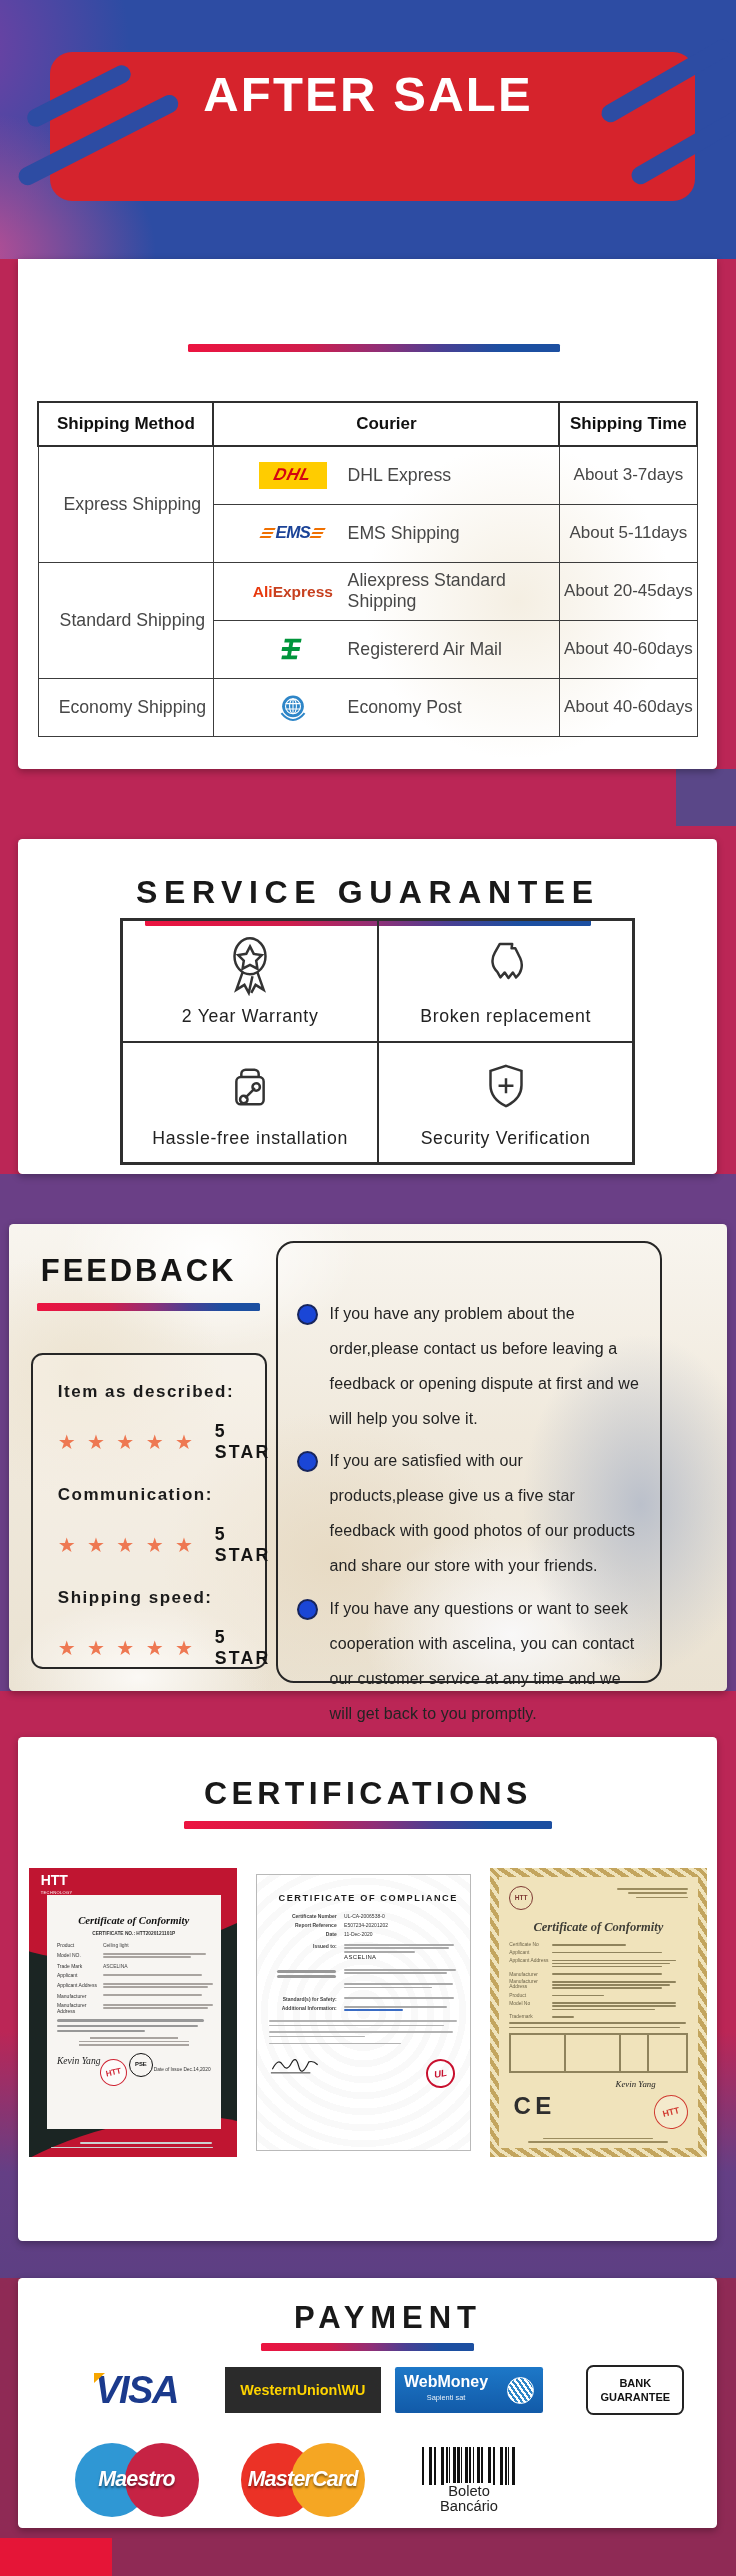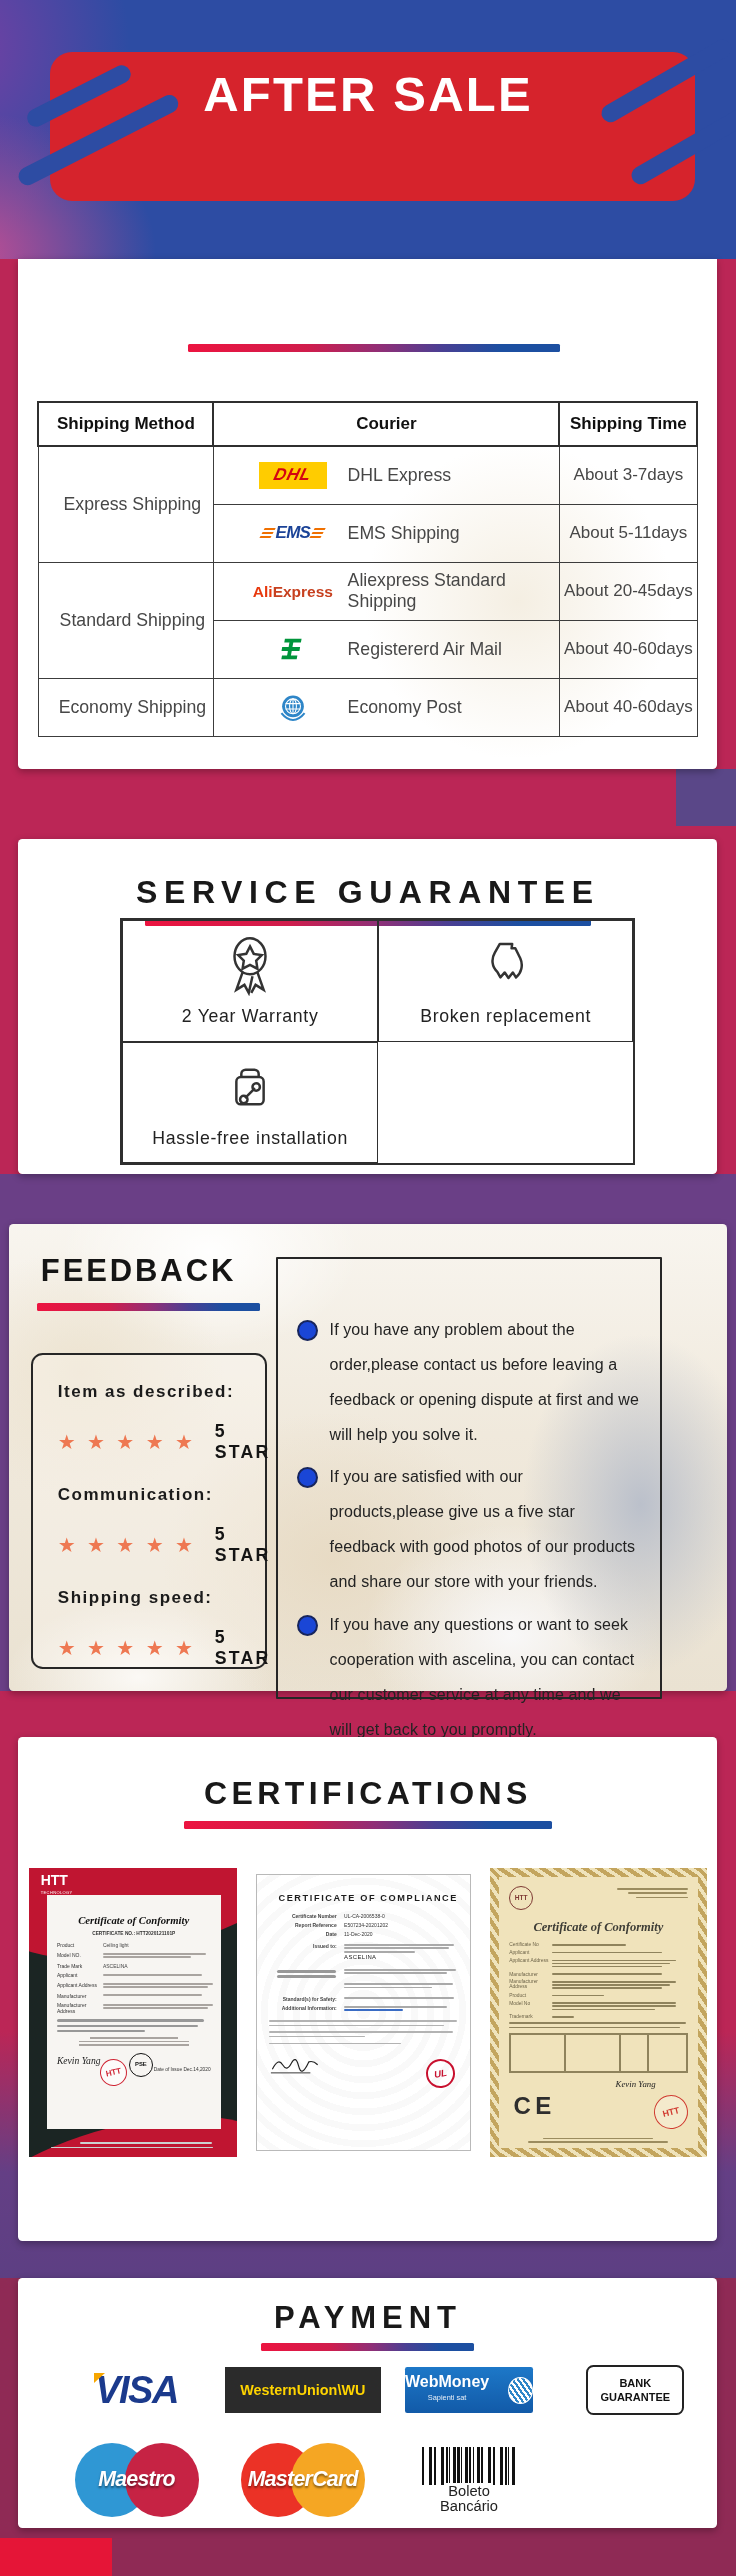--- a/index.html
+++ b/index.html
@@ -84,22 +84,22 @@
   .fb-title{position:absolute;left:32px;top:29px;font-size:31px;font-weight:900;
      letter-spacing:2.9px;color:#151515;}
   .fb-bar{left:28px;top:79px;width:223px;}
   .fb-left{position:absolute;left:22px;top:129px;width:236px;height:316px;
      border:2.2px solid #262626;border-radius:11.8px;background:rgba(255,253,249,.30);
      padding:26.5px 0 0 25px;box-sizing:border-box;}
   .r-label{font-size:17px;font-weight:700;letter-spacing:1.5px;color:#1b1b1b;margin-bottom:19px;}
   .r-row{display:flex;align-items:center;margin-bottom:22px;}
   .stars{color:#ee7852;font-size:20px;letter-spacing:2.9px;white-space:nowrap;}
   .r-val{font-size:17.7px;font-weight:700;color:#141414;letter-spacing:2.2px;margin-left:19px;}
-  .fb-right{position:absolute;left:267px;top:33px;width:386px;height:442px;
-     border:2.2px solid #262626;border-radius:1px;box-sizing:border-box;
+  .fb-right{position:absolute;left:267px;top:17px;width:386px;height:442px;
+     border:2.2px solid #262626;border-radius:18px;box-sizing:border-box;
      padding:53px 20.6px 0 19px;}
   .point{display:flex;gap:11.8px;margin-bottom:7.4px;}
   .bullet{width:17px;height:17px;border-radius:50%;background:#1a46d6;border:2.2px solid #17255c;
      flex:none;margin-top:8px;}
   .point p{margin:0;font-size:16px;line-height:35px;color:#232323;letter-spacing:0.1px;}
 
   
   .certs{position:absolute;left:0;top:131px;width:100%;display:flex;justify-content:center;
      align-items:center;gap:19px;}
   .ln{background:#989898;height:2.2px;border-radius:1.5px;margin:2.9px 0;}
@@ -177,22 +177,22 @@
   .cc-bot .ln{background:#9b8c5f;height:1.5px;margin:2.6px 0;}
 
   
   .pay-grid{position:absolute;left:35px;top:87px;width:665px;display:grid;
      grid-template-columns:repeat(4,1fr);row-gap:26.5px;align-items:center;justify-items:center;}
   .visa{font-size:38px;font-weight:900;font-style:italic;color:#1b3a8c;letter-spacing:-1.5px;position:relative;}
   .visa .notch{position:absolute;left:-1.5px;top:4.4px;width:0;height:0;border-left:11px solid #f7a600;
      border-bottom:10.3px solid transparent;}
   .wu{width:156px;height:46px;background:#2b2b2b;display:flex;align-items:center;justify-content:center;
      color:#ffd400;font-weight:700;font-size:14.4px;}
-  .wm{width:128px;height:46px;background:linear-gradient(180deg,#1d78c8,#125aa8);border-radius:2.2px;
-     display:flex;align-items:center;gap:19px;color:#fff;}
+  .wm{width:148px;height:46px;background:linear-gradient(180deg,#1d78c8,#125aa8);border-radius:2.2px;
+     display:flex;align-items:center;justify-content:center;gap:19px;color:#fff;}
   .wm .wm-txt{text-align:center;line-height:14.7px;}
   .wm .wm-name{font-weight:700;font-size:16px;}
   .wm .wm-sub{font-size:7.4px;opacity:.9;display:block;}
   .wm .globe{width:25px;height:25px;border-radius:50%;background:
      repeating-linear-gradient(55deg,#fff 0 2.2px,#2e86c8 2.2px 4.4px);border:1.5px solid #fff;}
   .bank{width:94px;height:46px;border:2.2px solid #222;border-radius:7.4px;background:#fff;
      display:flex;flex-direction:column;align-items:center;justify-content:center;
      font-size:11px;font-weight:700;color:#111;line-height:14px;}
   .mcirc{position:relative;width:124px;height:77px;}
   .mcirc .c1,.mcirc .c2{position:absolute;width:74px;height:74px;border-radius:50%;top:1.5px;}
@@ -348,20 +348,27 @@
       </div>
       <div class="g-cell">
         <svg viewBox="0 0 100 100" fill="none" stroke="#333" stroke-width="4">
           <rect x="28" y="34" width="44" height="44" rx="7"></rect>
           <path d="M36 34 v-5 a7 7 0 0 1 7 -7 h14 a7 7 0 0 1 7 7 v5"></path>
           <path d="M42 68 l16 -16"></path>
             <circle cx="40" cy="70" r="6"></circle>
             <circle cx="60" cy="50" r="6"></circle>
         </svg>
         <div class="g-label">Hassle-free installation</div>
+      </div>
+      <div class="g-cell">
+        <svg viewBox="0 0 100 100" fill="none" stroke="#333" stroke-width="4">
+          <path d="M50 16 l25 8 v23 c0 17 -11 27 -25 34 c-14 -7 -25 -17 -25 -34 v-23 z"></path>
+          <path d="M50 36 v24 M38 48 h24"></path>
+        </svg>
+        <div class="g-label">Security Verification</div>
       </div>
     </div>
   </div>
 
   <div class="card card3">
     <div class="fb-title">FEEDBACK</div>
     <div class="grad-bar fb-bar" style="position:absolute;"></div>
 
     <div class="fb-left">
       <div class="r-label">Item as described:</div>
@@ -615,21 +622,21 @@
         </div>
         <div class="cc-bot">
           <div class="ln" style="width:110px;margin:2.2px auto"></div>
             <div class="ln" style="width:140px;margin:2.2px auto"></div>
         </div>
       </div>
     </div>
   </div>
 
   <div class="card card5">
-    <div class="sec-title" style="top:22px;letter-spacing:5.9px;font-size:31px;">PAYMENT</div>
+    <div class="sec-title" style="top:22px;letter-spacing:5.9px;font-size:31px;padding-left:20px;">PAYMENT</div>
     <div class="grad-bar" style="left:243px;top:65px;width:213px;"></div>
     <div class="pay-grid">
       <div class="visa"><span class="notch"></span><span>VISA</span></div>
       <div class="wu">
           <span>WesternUnion\WU</span>
         </div>
       <div class="wm">
         <span class="wm-txt"><span class="wm-name">WebMoney</span><span class="wm-sub">Sapienti sat</span></span>
         <span class="globe"></span>
       </div>

